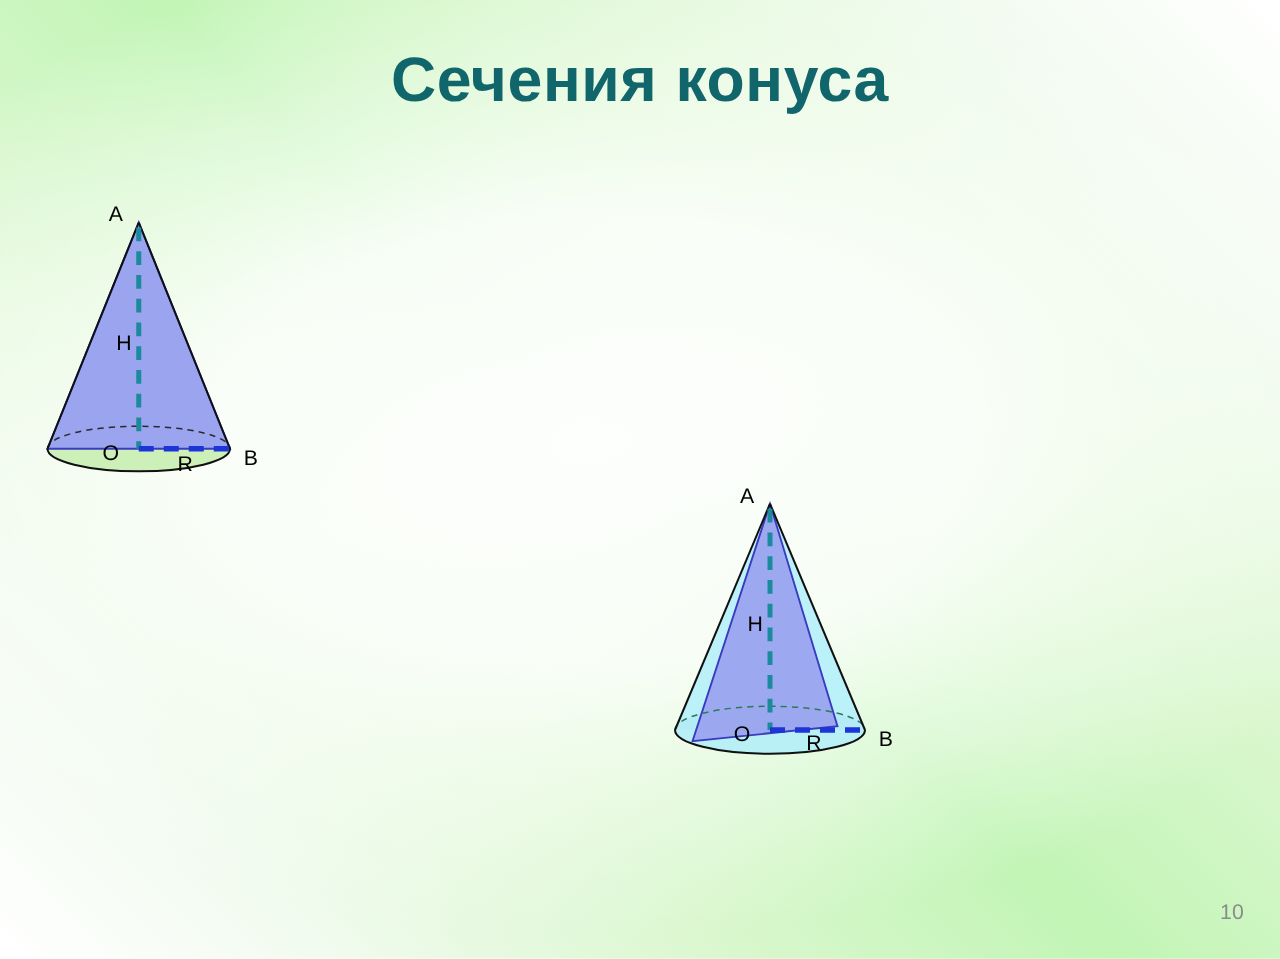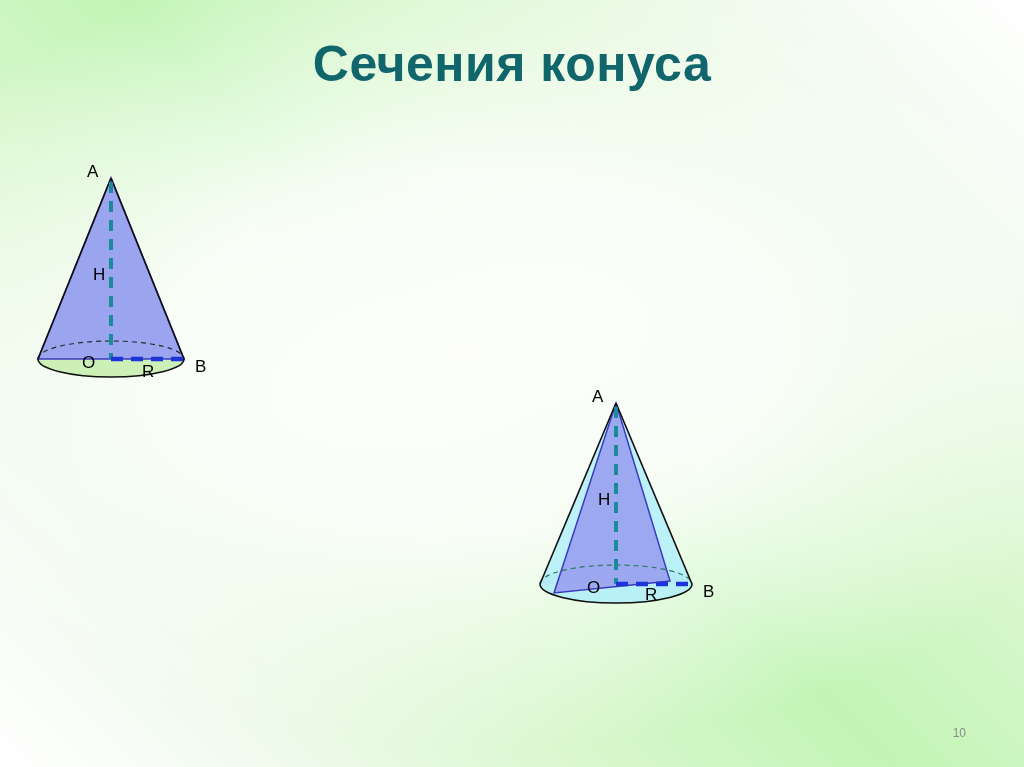--- a/index.html
+++ b/index.html
@@ -61,23 +61,23 @@
   .figure svg { display: block; }
 
   .vlabel {
     font-family: "Liberation Sans", sans-serif;
     font-size: 17px;
     fill: #000000;
   }
 
   #pagenum {
     position: absolute;
-    right: 58px;
+    right: 29px;
     bottom: 27px;
-    font-size: 12px;
+    font-size: 17px;
     color: #8b8b8b;
   }
 </style>
 </head>
 <body>
 
 <div id="slide">
 
   <div id="title">Сечения конуса</div>
 

